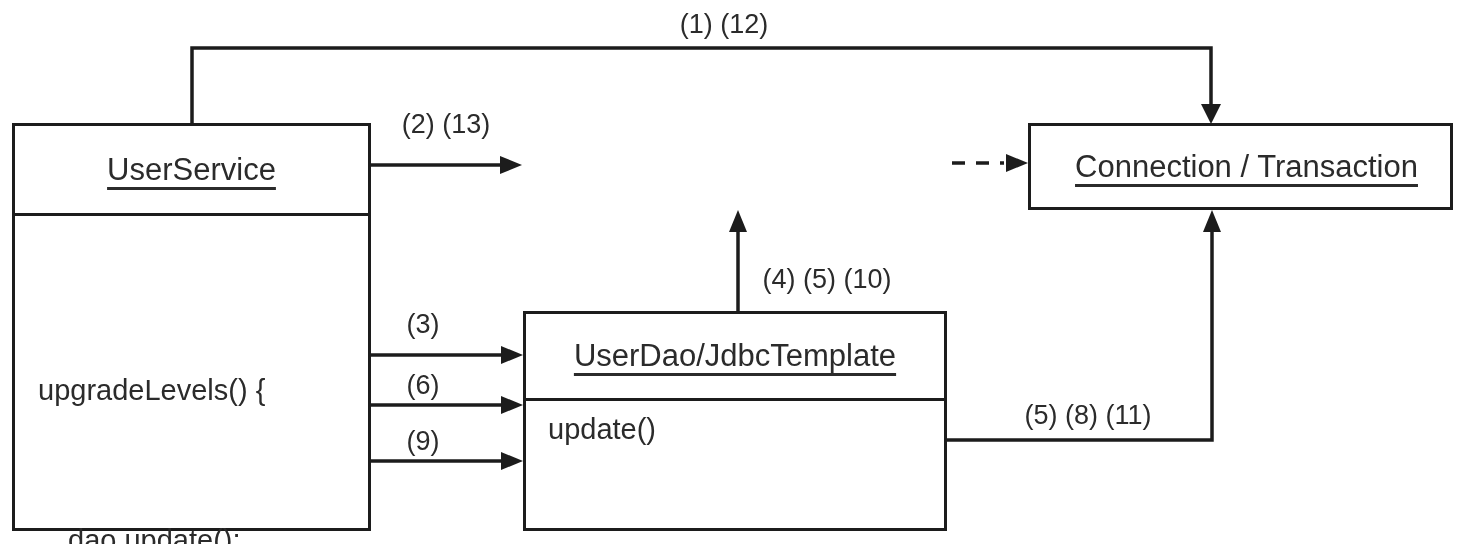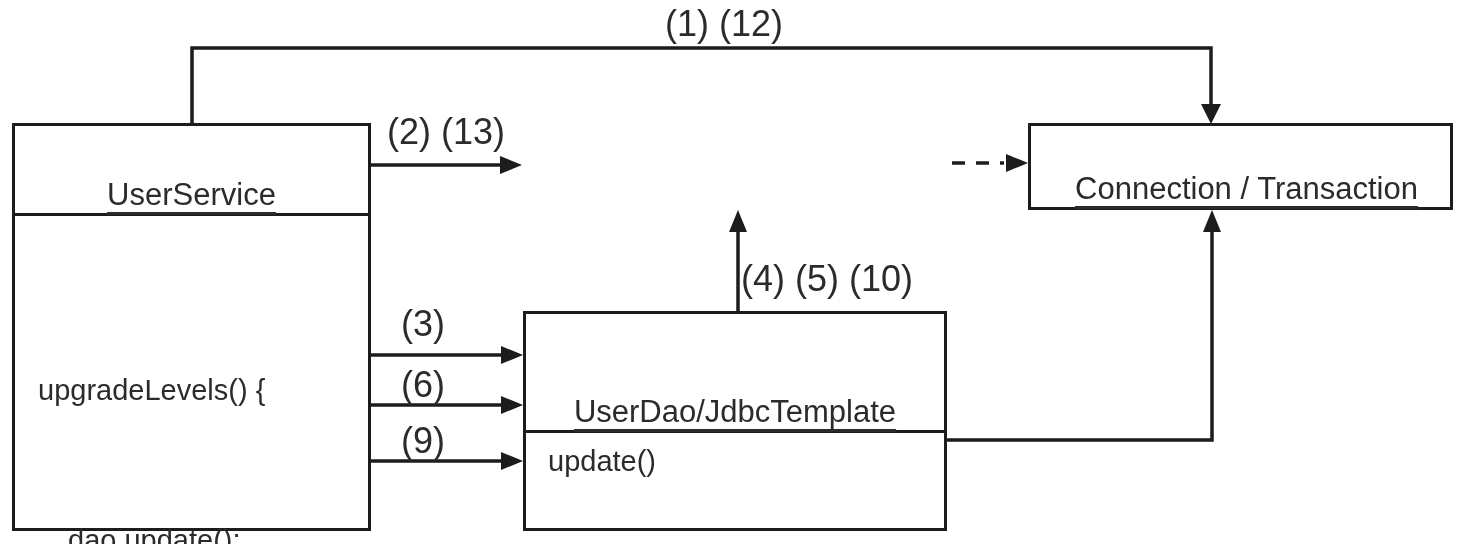--- a/index.html
+++ b/index.html
@@ -17,21 +17,21 @@
     overflow: hidden;
   }
   .box {
     position: absolute;
     background: #ffffff;
     border: 3px solid #1c1c1c;
     box-sizing: border-box;
   }
   .box-title {
     display: flex;
-    align-items: flex-end;
+    align-items: center;
     justify-content: center;
     width: 100%;
     height: 100%;
     font-size: 31px;
     box-sizing: border-box;
     white-space: nowrap;
   }
   .underlined {
     text-decoration: underline;
     text-decoration-thickness: 2.5px;
@@ -53,21 +53,21 @@
   }
   .method-line {
     padding: 13px 7px 0 22px;
     font-size: 29px;
     line-height: 30px;
     white-space: nowrap;
   }
   .arrow-label {
     position: absolute;
     transform: translate(-50%, -50%);
-    font-size: 36px;
+    font-size: 27px;
     white-space: nowrap;
     color: #2b2b2b;
   }
   .connector-layer {
     position: absolute;
     left: 0;
     top: 0;
     width: 1466px;
     height: 544px;
     pointer-events: none;
@@ -101,21 +101,21 @@
   </div>
 
 
   <div class="box" style="left:1028px; top:123px; width:425px; height:87px;padding-left:12px;">
     <div class="box-title">
       <span class="underlined">Connection / Transaction</span>
     </div>
   </div>
 
   <div class="box" style="left:523px; top:311px; width:424px; height:220px;">
-    <div class="box-title compartment-title" style="height:87px;margin-top:32px;">
+    <div class="box-title compartment-title" style="height:87px;">
       <span class="underlined">UserDao/JdbcTemplate</span>
     </div>
     <div class="method-line">update()</div>
   </div>
 
   <svg class="connector-layer" viewBox="0 0 1466 544">
 
     <path d="M 192 123 L 192 48 L 1211 48 L 1211 106"></path>
     <polygon points="1211,124 1201,104 1221,104"></polygon>
 
@@ -136,24 +136,25 @@
 
     <path d="M 947 440 L 1212 440 L 1212 230"></path>
     <polygon points="1212,210 1203,232 1221,232"></polygon>
 
     <path d="M 952 163 L 1004 163" stroke-dasharray="13 11"></path>
     <polygon points="1028,163 1006,154 1006,172"></polygon>
   </svg>
 
   <div class="arrow-label" style="left:724px; top:24px;">(1) (12)</div>
 
-  <div class="arrow-label" style="left:446px; top:132px;">(2) (13)</div>
+  <div class="arrow-label" style="left:446px; top:124px;">(2) (13)</div>
 
   <div class="arrow-label" style="left:423px; top:324px;">(3)</div>
 
   <div class="arrow-label" style="left:423px; top:385px;">(6)</div>
 
   <div class="arrow-label" style="left:423px; top:441px;">(9)</div>
 
   <div class="arrow-label" style="left:827px; top:279px;">(4) (5) (10)</div>
 
+  <div class="arrow-label" style="left:1088px; top:415px;">(5) (8) (11)</div>
 
 </div>
 
 </body></html>

